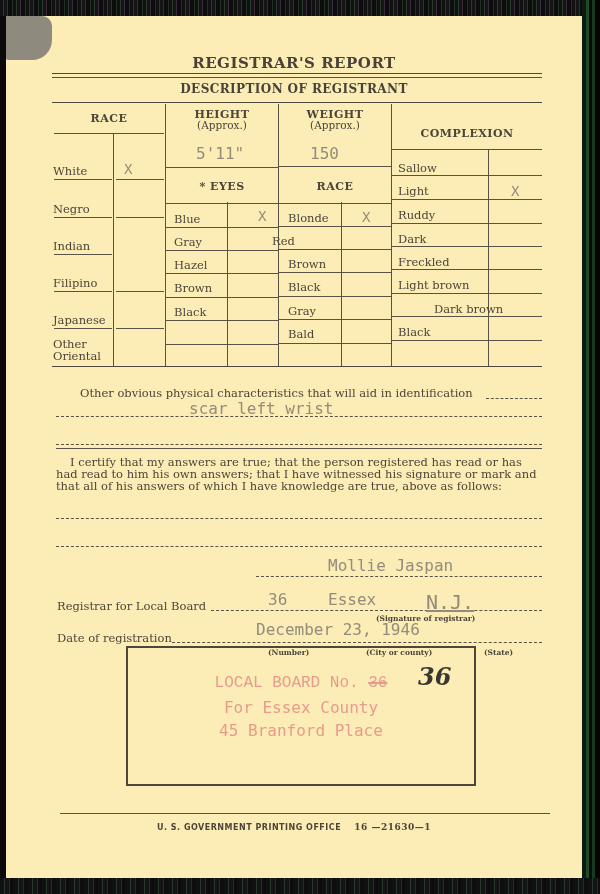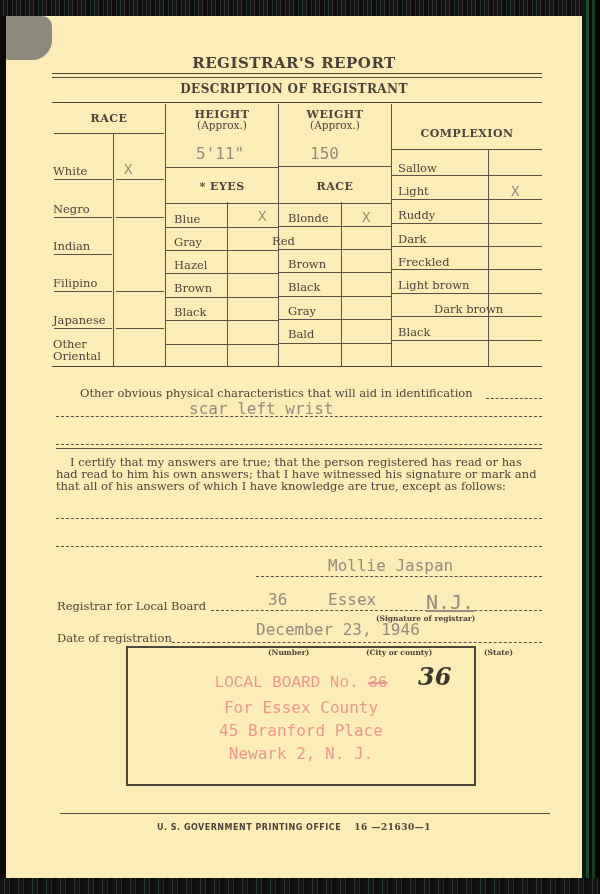--- a/index.html
+++ b/index.html
@@ -163,21 +163,21 @@
 
   <div class="rule" style="left:46px; top:350px; width:490px;"></div>
 
   <div class="lbl" style="left:74px; top:370px;">Other obvious physical characteristics that will aid in identification</div>
   <div class="dash" style="left:480px; top:382px; width:56px;"></div>
   <div class="typed" style="left:183px; top:383px; font-size:16px;">scar left wrist</div>
   <div class="dash" style="left:50px; top:400px; width:486px;"></div>
   <div class="dash" style="left:50px; top:428px; width:486px;"></div>
   <div class="rule thin" style="left:50px; top:432px; width:486px;"></div>
 
-  <div class="para" style="left:50px; top:440px; width:488px; text-indent:14px;">I certify that my answers are true; that the person registered has read or has had read to him his own answers; that I have witnessed his signature or mark and that all of his answers of which I have knowledge are true, except as follows:</div>
+  <div class="para" style="left:50px; top:440px; width:488px; text-indent:14px;">I certify that my answers are true; that the person registered has read or has had read to him his own answers; that I have witnessed his signature or mark and that all of his answers of which I have knowledge are true, above as follows:</div>
   <div class="dash" style="left:50px; top:502px; width:486px;"></div>
   <div class="dash" style="left:50px; top:530px; width:486px;"></div>
 
   <div class="typed" style="left:322px; top:540px; font-size:16px;">Mollie Jaspan</div>
   <div class="dash" style="left:250px; top:560px; width:286px;"></div>
   <div class="tiny" style="left:370px; top:562px;">(Signature of registrar)</div>
 
   <div class="lbl" style="left:51px; top:583px;">Registrar for Local Board</div>
   <div class="dash" style="left:205px; top:594px; width:331px;"></div>
   <div class="typed" style="left:262px; top:574px; font-size:16px;">36</div>
@@ -191,21 +191,20 @@
   <div class="dash" style="left:166px; top:626px; width:370px;"></div>
   <div class="typed" style="left:250px; top:604px; font-size:16px;">December 23, 1946</div>
 
   <div class="stamp-box">
     <div class="stamp-line" style="top:26px;font-family:Liberation Mono, monospace;">
       <span>LOCAL BOARD No.</span> <span class="strike">36</span>
     </div>
     <div class="handwritten" style="left:290px; top:14px;">36</div>
     <div class="stamp-line" style="top:50px;">For Essex County</div>
     <div class="stamp-line" style="top:73px;">45 Branford Place</div>
-    <div class="stamp-line" style="top:96px;">Newark 2, N. J.</div>
   </div>
 
   <div class="rule thin" style="left:54px; top:797px; width:490px;"></div>
 
   <div class="gpo">
     <span>U. S. GOVERNMENT PRINTING OFFICE</span>&nbsp;&nbsp;&nbsp;&nbsp;<span style="font-family:'DejaVu Serif', serif; font-size:9px;">16 —21630—1</span>
   </div>
 </div>
 
 </body></html>

